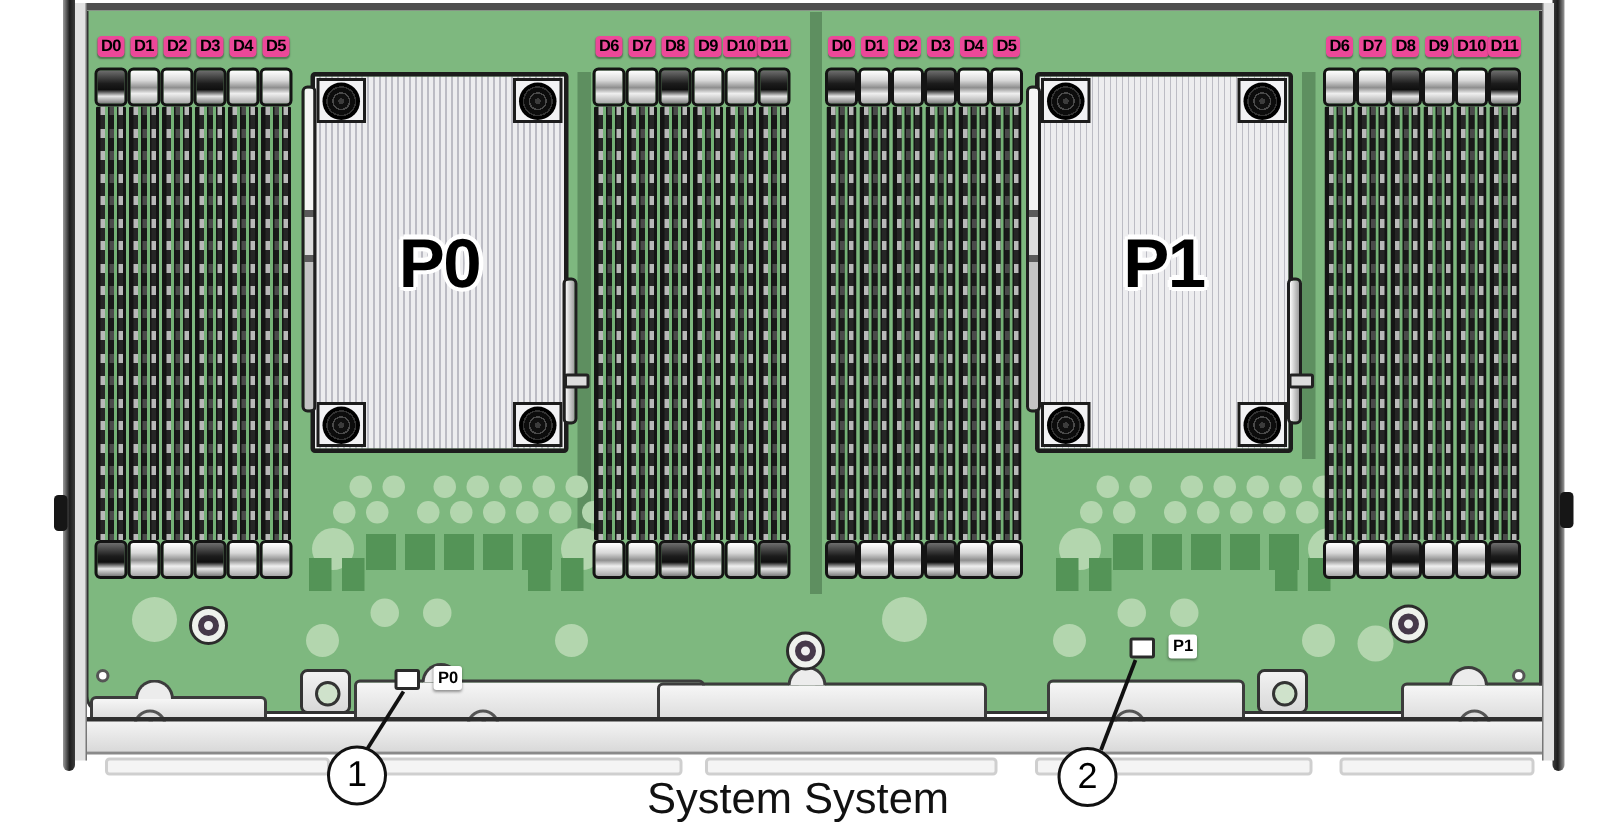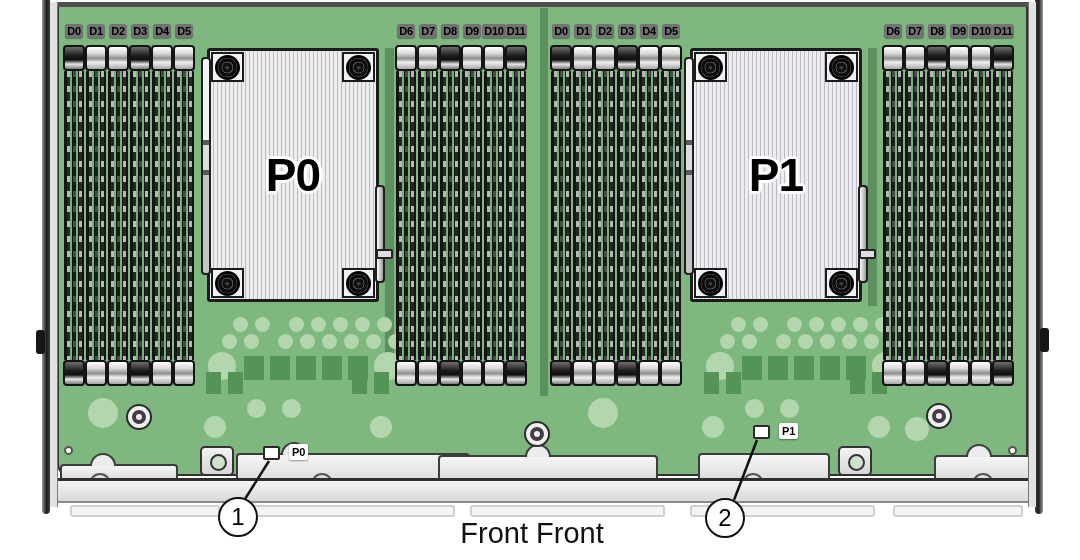--- a/index.html
+++ b/index.html
@@ -22,21 +22,21 @@
          border:2px solid #333;border-top:none;border-radius:0 0 12px 12px;box-sizing:border-box;}
   .shadowstrip{background:rgba(27,56,31,.32);}
 
   
   .padc{border-radius:50%;background:var(--pad_light,#b3d6ae);}
   .pads{background:var(--pad_dark,#549457);}
 
   
   .dimm-group{width:132px;height:364px;}
   .dimm-cell-label{top:0;width:22px;display:flex;justify-content:center;}
-  .dimm-label{background:#737373;border-radius:3px;font-weight:bold;font-size:11px;line-height:14px;
+  .dimm-label{background:#ec4899;border-radius:3px;font-weight:bold;font-size:11px;line-height:14px;
               padding:0 2px;color:#000;white-space:nowrap;letter-spacing:-.3px;
               box-shadow:0 1px 1px rgba(0,0,0,.35);}
   .clip{width:22px;height:26px;border:2px solid #141414;border-radius:4px;box-sizing:border-box;}
   .clip.light{background:linear-gradient(180deg,#fff 0%,#d8d8d8 30%,#8f8f8f 52%,#efefef 70%,#a8a8a8 100%);}
   .clip.dark{background:linear-gradient(180deg,#6e6e6e 0%,#1c1c1c 40%,#0f0f0f 58%,#e6e6e6 78%,#7d7d7d 100%);}
   .slot-body{width:20px;top:47px;height:289px;background-color:#141414;
     background-image:
       repeating-linear-gradient(180deg,#b9b9b9 0 6px,#262626 6px 15px),
       repeating-linear-gradient(180deg,#4a4a4a 0 6px,#191919 6px 15px),
       repeating-linear-gradient(180deg,#b9b9b9 0 6px,#262626 6px 15px),
@@ -418,14 +418,14 @@
     <line x1="757" y1="440" x2="734" y2="500" stroke="#111" stroke-width="2.5"></line>
   </svg>
 
   <div class="abs callout" style="left:218px;top:497px;">
     <span>1</span>
   </div>
   <div class="abs callout" style="left:705px;top:498px;">
     <span>2</span>
   </div>
 
-  <div class="abs caption">Front Front</div>
+  <div class="abs caption">System System</div>
 </div>
 
 </body></html>

